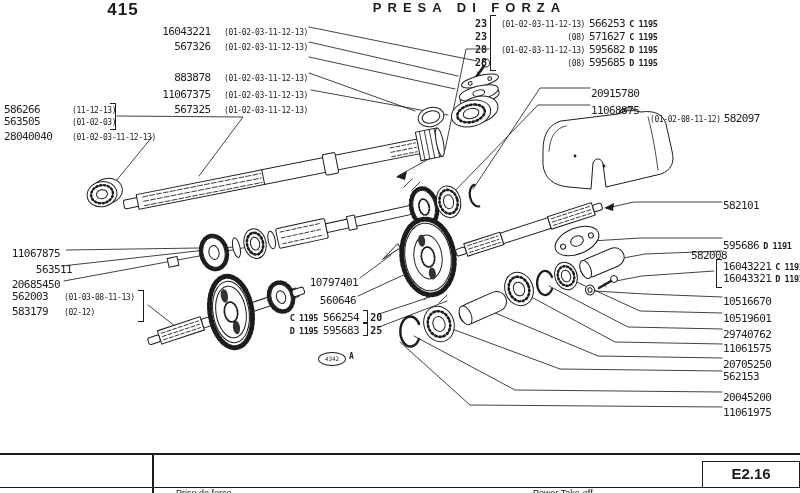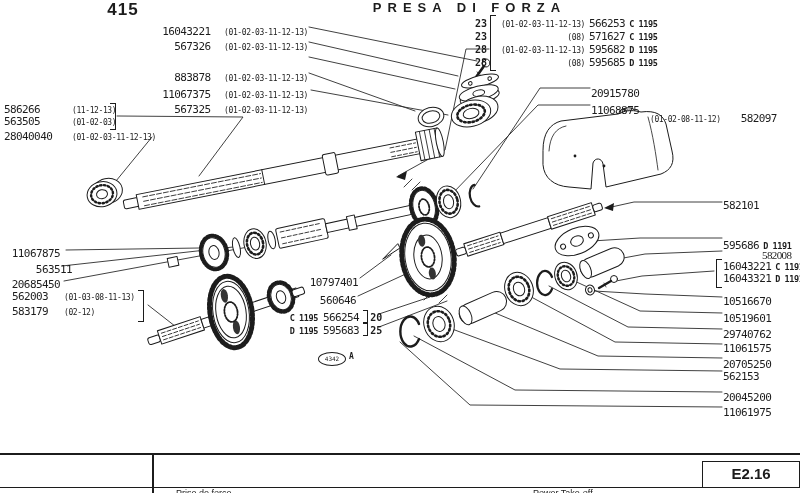--- a/index.html
+++ b/index.html
@@ -357,31 +357,31 @@
   </div>
 
   <div class="lbl" style="left:591px;top:84px;">
     <span class="num">20915780</span>
   </div>
   <div class="lbl" style="left:591px;top:101px;">
     <span class="num">11068875</span>
   </div>
   <div class="lbl flex" style="left:650px;top:113px;">
     <span class="code">(01-02-08-11-12)</span>
-    <span class="num" style="margin-left:20px;">582097</span>
+    <span class="num" style="margin-left:3px;">582097</span>
   </div>
 
   <div class="lbl" style="left:723px;top:196px;">
     <span class="num">582101</span>
   </div>
   <div class="lbl flex" style="left:723px;top:232px;margin-top:8px;">
     <span class="num">595686</span>
     <span class="cls mr4">D 1191</span>
   </div>
-  <div class="lbl" style="left:762px;top:246px;font-family:Liberation Serif, serif;">
+  <div class="lbl" style="left:691px;top:246px;">
     <span class="num">582008</span>
   </div>
   <div class="brk open" style="left:716px;top:259px;width:5px;height:27px;"></div>
   <div class="lbl flex" style="left:723px;top:261px;">
     <span class="num">16043221</span>
     <span class="cls mr4">C 1191</span>
   </div>
   <div class="lbl flex" style="left:723px;top:273px;">
     <span class="num">16043321</span>
     <span class="cls mr4">D 1191</span>

